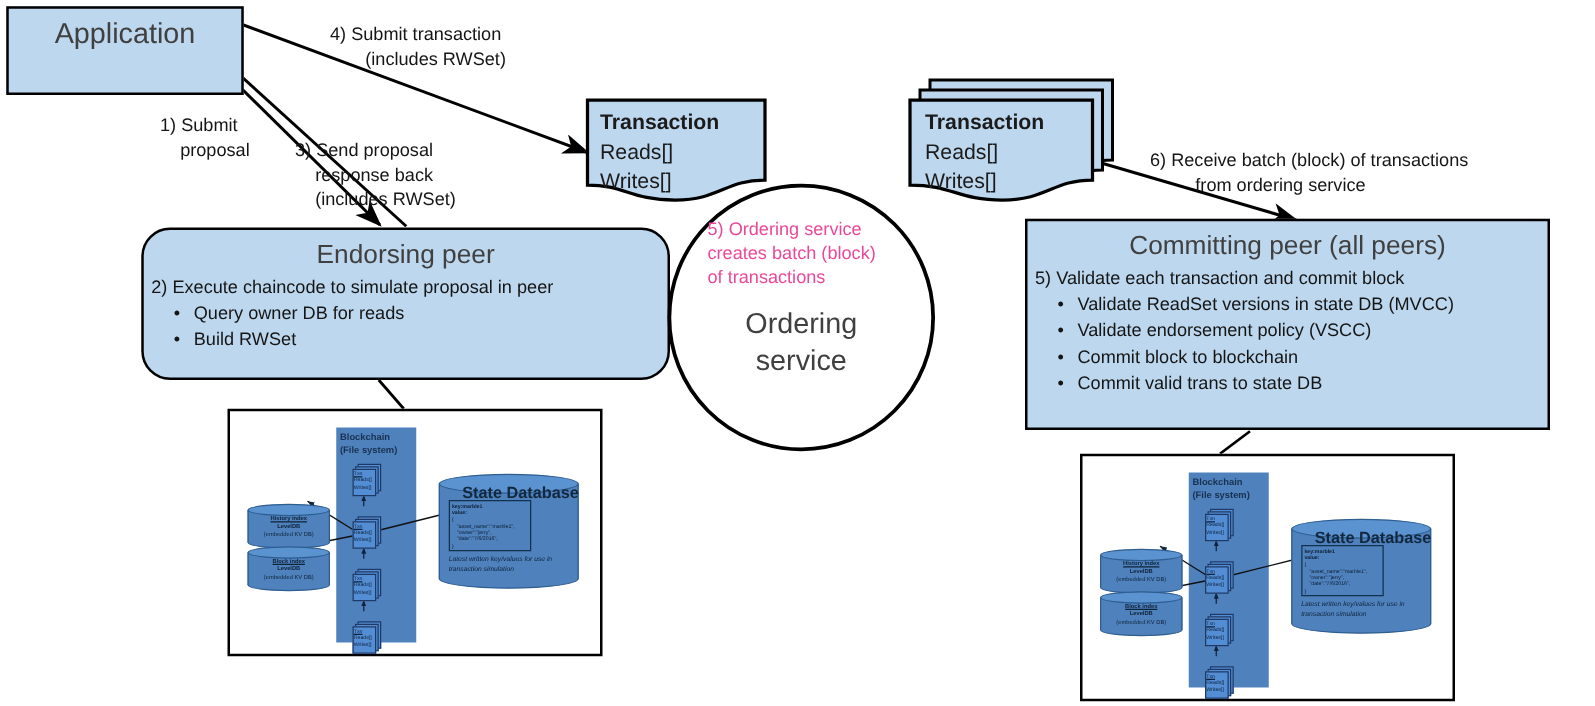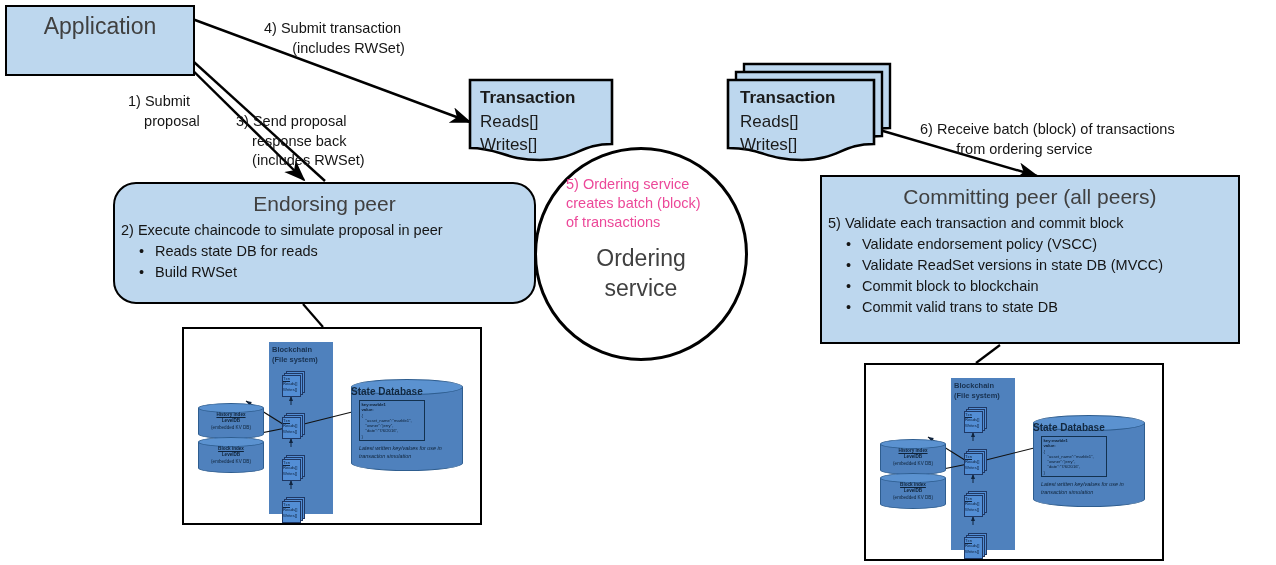--- a/index.html
+++ b/index.html
@@ -257,22 +257,22 @@
     width: 112px; height: 16px;
     background: #4f81bd;
     border-radius: 50%;
     border: 0.7px solid #2e5d8f;
     box-sizing: border-box;
   }
   .sdb .title {
     position: absolute;
     left: 0; top: 7px;
     width: 112px;
-    text-align: left;
-    font-size: 10px;
+    text-align: right;
+    font-size: 13px;
     font-weight: bold;
     color: #12283f;
     z-index: 3;
   }
   .sdb .kvbox {
     position: absolute;
     left: 8px; top: 21px;
     width: 66px; height: 41px;
     border: 0.8px solid #13314f;
     box-sizing: border-box;
@@ -324,33 +324,33 @@
 
   <div class="node" id="app-box">
     <div class="node-title">Application</div>
   </div>
 
   <div class="node" id="endorsing-box">
     <div class="node-title">Endorsing peer</div>
     <div class="node-body">
       <div>2) Execute chaincode to simulate proposal in peer</div>
       <ul>
-        <li>Reads state DB for reads</li>
+        <li>Query owner DB for reads</li>
         <li>Build RWSet</li>
       </ul>
     </div>
   </div>
 
   <div class="node" id="committing-box">
     <div class="node-title">Committing peer (all peers)</div>
     <div class="node-body">
       <div>5) Validate each transaction and commit block</div>
       <ul>
+        <li>Validate ReadSet versions in state DB (MVCC)</li>
         <li>Validate endorsement policy (VSCC)</li>
-        <li>Validate ReadSet versions in state DB (MVCC)</li>
         <li>Commit block to blockchain</li>
         <li>Commit valid trans to state DB</li>
       </ul>
     </div>
   </div>
 
   <div class="doc" style="left:468px; top:78px; width:146px; height:84px;">
     <svg width="146" height="84" viewBox="0 0 146 84">
       <path d="M2,2 L144,2 L144,66 C112,66 108,82 72,82 C36,82 32,70 2,70 Z" fill="#bdd7ee" stroke="#000000" stroke-width="2.6"></path>
     </svg>

